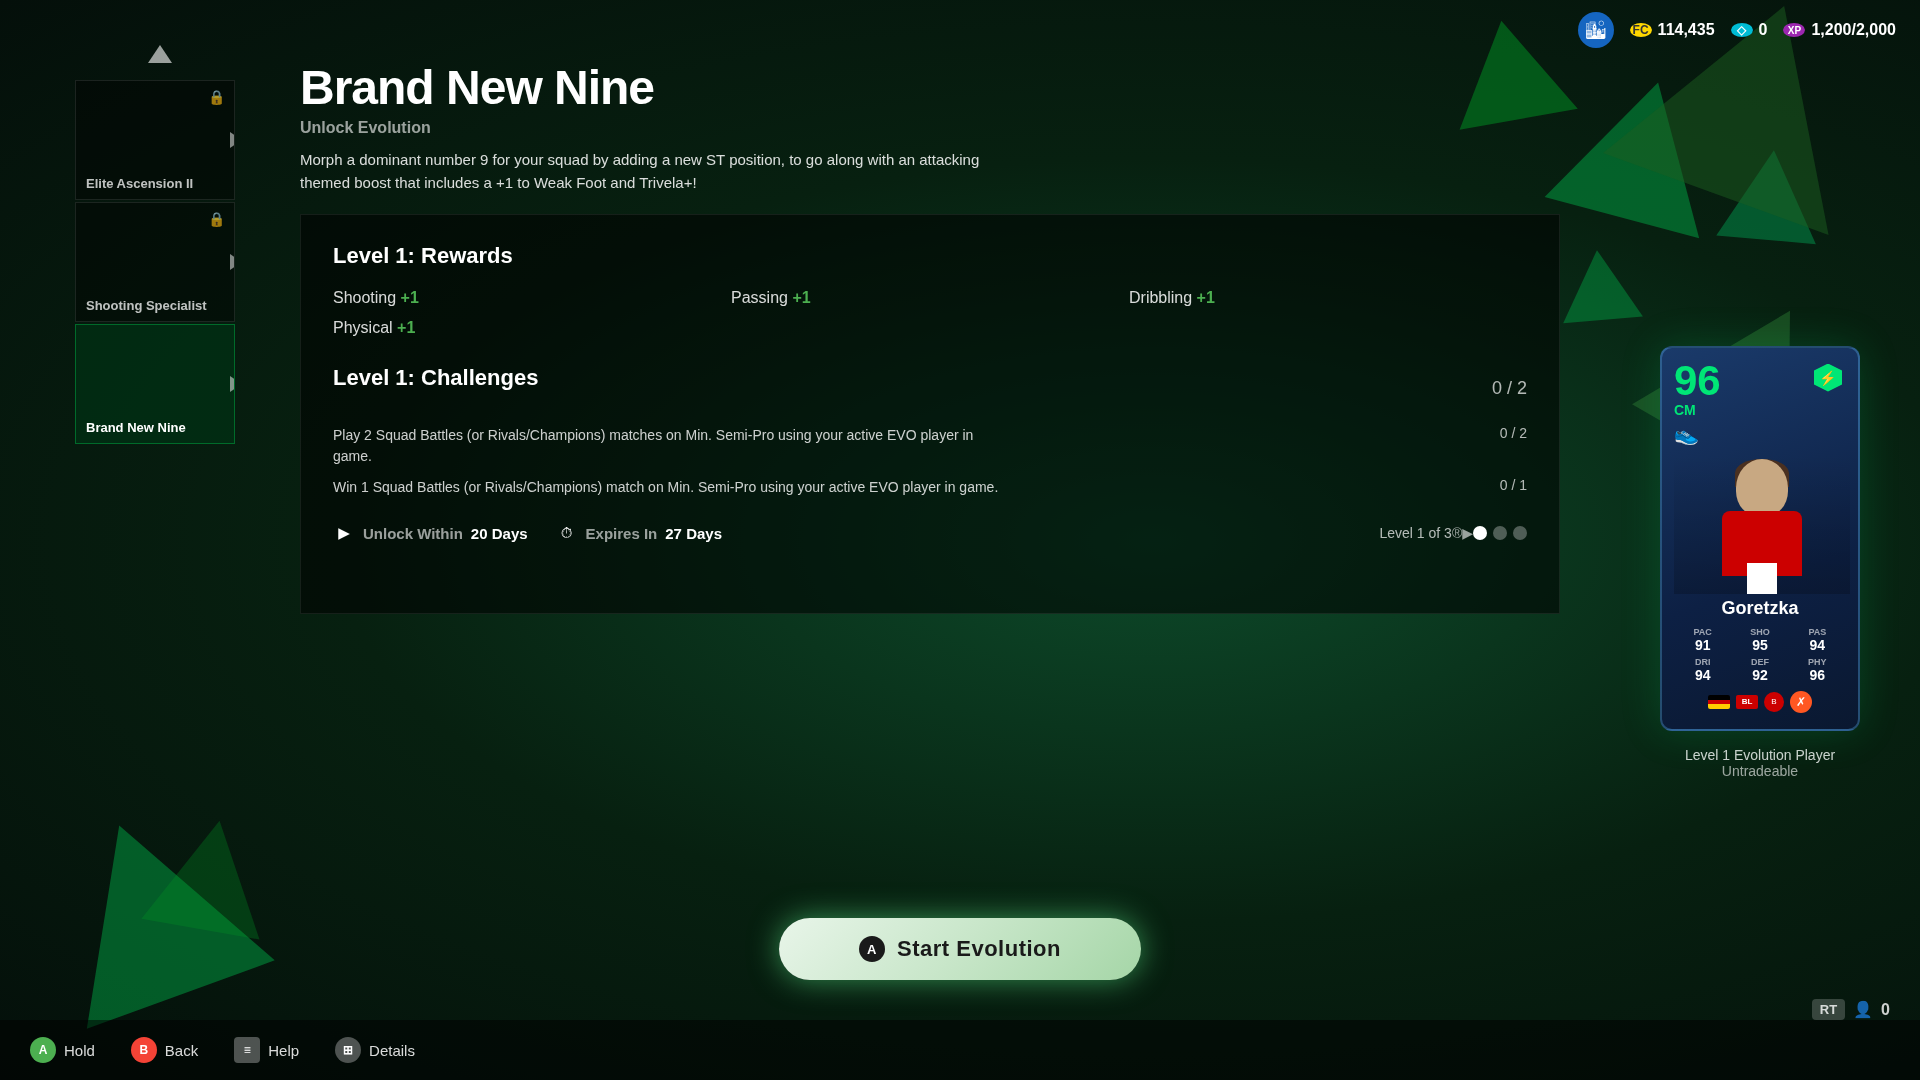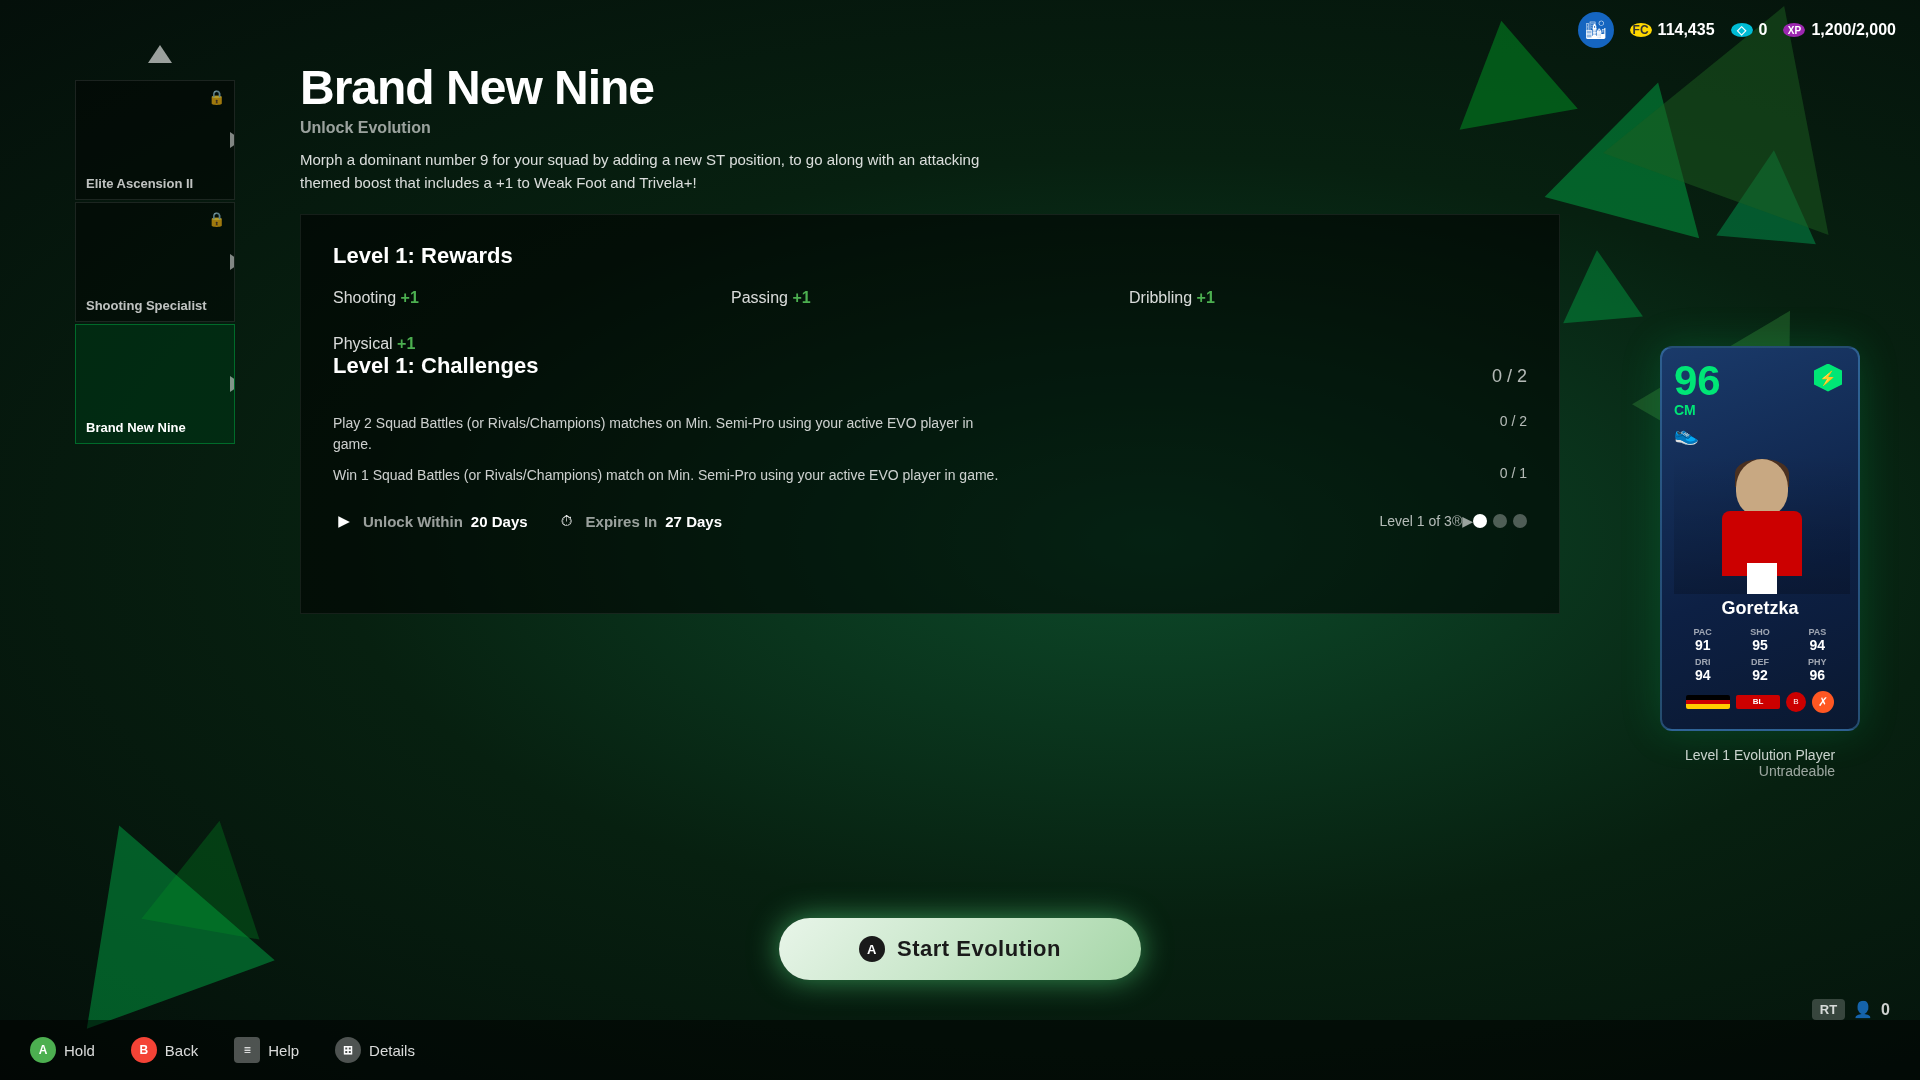--- a/index.html
+++ b/index.html
@@ -254,21 +254,22 @@
     .card-section-title {
       font-size: 22px;
       font-weight: 800;
       color: #fff;
       margin-bottom: 20px;
     }
 
     .rewards-grid {
       display: grid;
       grid-template-columns: 1fr 1fr 1fr;
-      gap: 28px 0;
+      gap: 12px 0;
+      margin-bottom: 28px;
     }
     .reward-item {
       font-size: 16px;
       color: rgba(255,255,255,0.85);
     }
     .plus-val {
       color: #4caf50;
       font-weight: 700;
     }
 
@@ -554,21 +555,21 @@
     }
 
     .card-flags {
       display: flex;
       align-items: center;
       justify-content: center;
       gap: 6px;
       margin-top: 8px;
     }
     .flag {
-      width: 44px; height: 14px;
+      width: 22px; height: 14px;
       border-radius: 2px;
       font-weight: bold;
     }
     .flag-de { background: linear-gradient(180deg, #000 33%, #cc0000 33% 66%, #ffcc00 66%); }
     .flag-bl { background: #cc0000; display: flex; align-items: center; justify-content: center; font-size: 8px; }
     .flag-by {
       width: 20px; height: 20px;
       background: #cc0000;
       border-radius: 50%;
       display: flex; align-items: center; justify-content: center;
@@ -577,21 +578,21 @@
     }
     .card-restrict-icon {
       width: 22px; height: 22px;
       background: #ff5722;
       border-radius: 50%;
       display: flex; align-items: center; justify-content: center;
       font-size: 12px;
     }
 
     .player-card-info {
-      text-align: right;
+      text-align: center;
       margin-top: 16px;
     }
     .evo-player-label {
       font-size: 14px;
       color: rgba(255,255,255,0.8);
     }
     .untradeable-label {
       font-size: 14px;
       color: rgba(255,255,255,0.6);
     }

